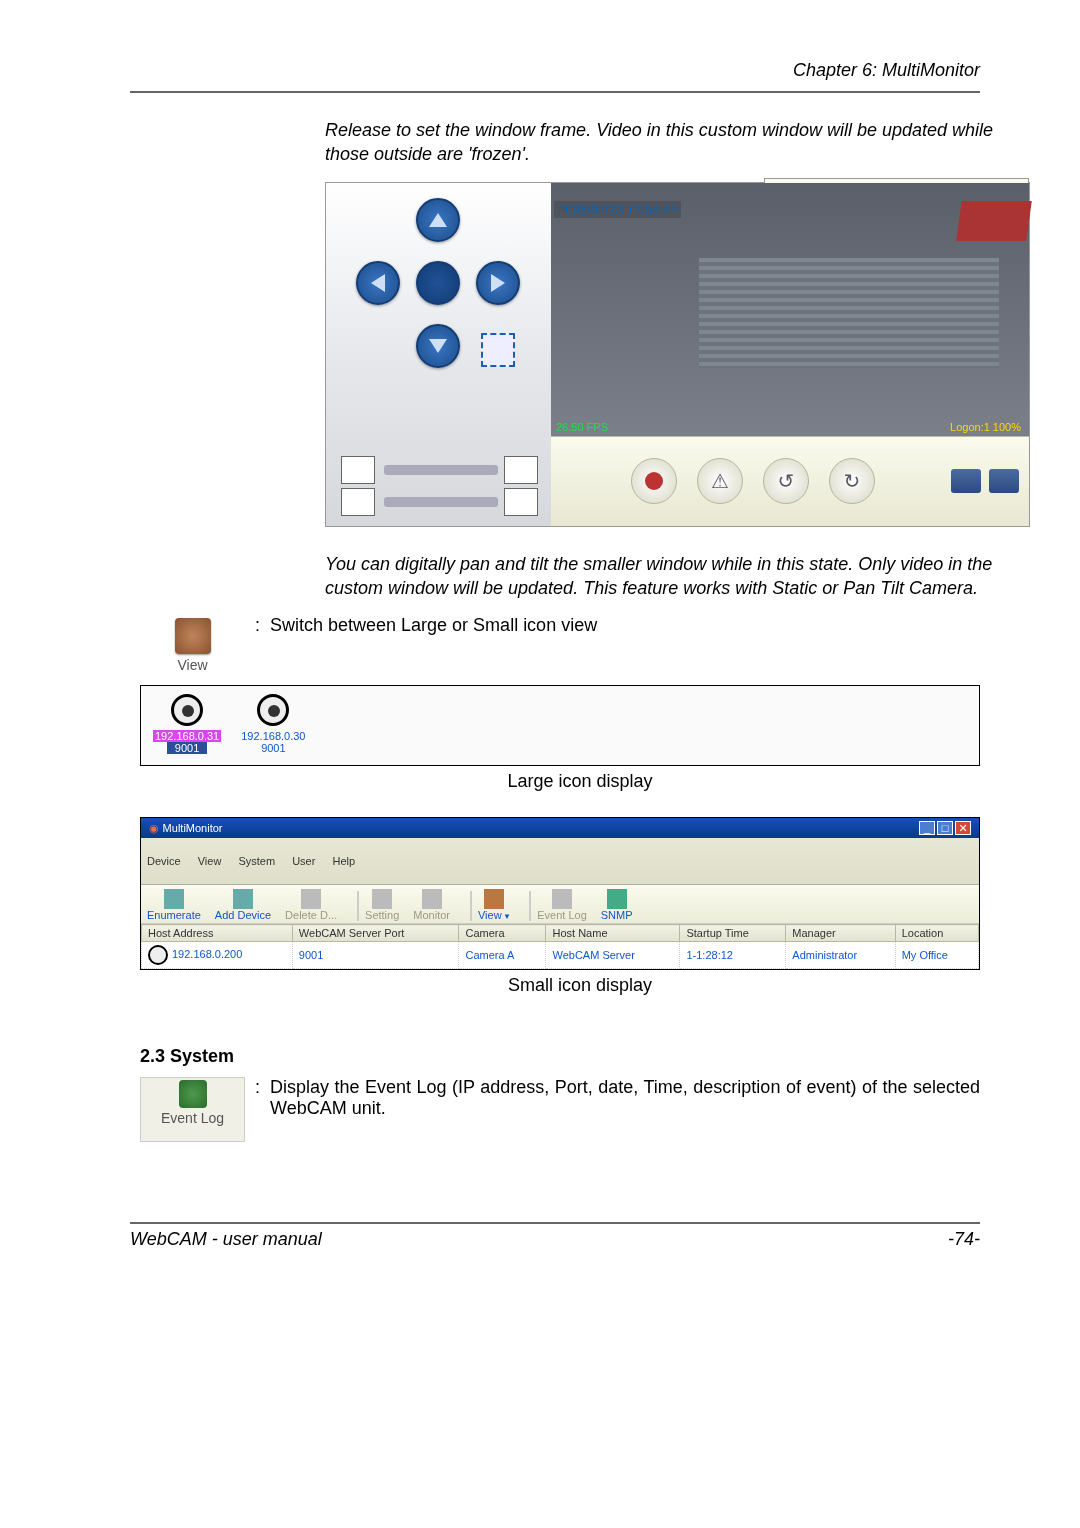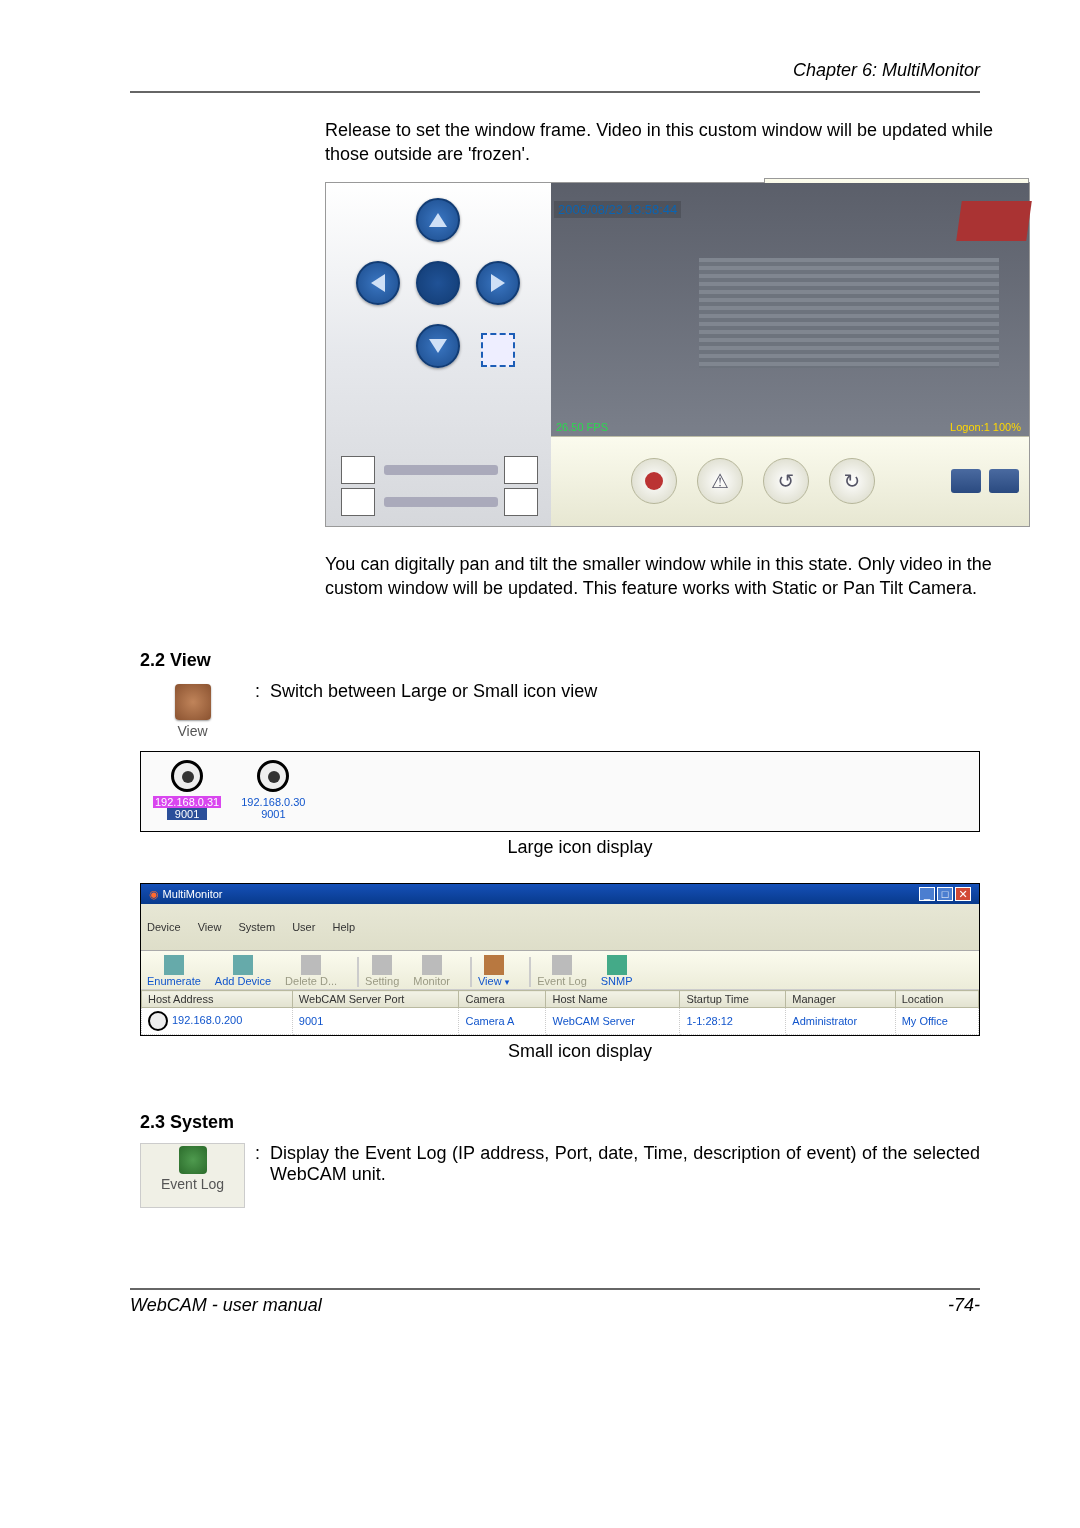--- a/index.html
+++ b/index.html
@@ -24,20 +24,21 @@
     border: none;
     border-top: 2px solid #666;
     margin-bottom: 25px;
     margin-right: 40px;
     margin-left: -10px;
   }
   .body-text {
     margin-left: 185px;
     margin-right: 0px;
     line-height: 1.35;
+    font-style: italic;
   }
   .body-p { margin-bottom: 15px; }
   .figure-block {
     margin: 15px 0 25px 185px;
   }
   .video-figure {
     position: relative;
     width: 705px;
     height: 345px;
     background: #e1e4e8;
@@ -220,21 +221,20 @@
           <div class="tray-mini"></div>
         </div>
       </div>
     </div>
   </div>
 
   <div class="body-text">
     <p class="body-p">You can digitally pan and tilt the smaller window while in this state.    Only video in the custom window will be updated.    This feature works with Static or Pan Tilt Camera.</p>
   </div>
 
-  <div class="section-title">2.2 View</div>
   <div class="icon-row">
     <div class="icon-cell">
       <div class="view-icon"></div>
       <div>View</div>
     </div>
     <div class="icon-colon">:</div>
     <div class="icon-desc">Switch between Large or Small icon view</div>
   </div>
 
   <div class="light-panel">

